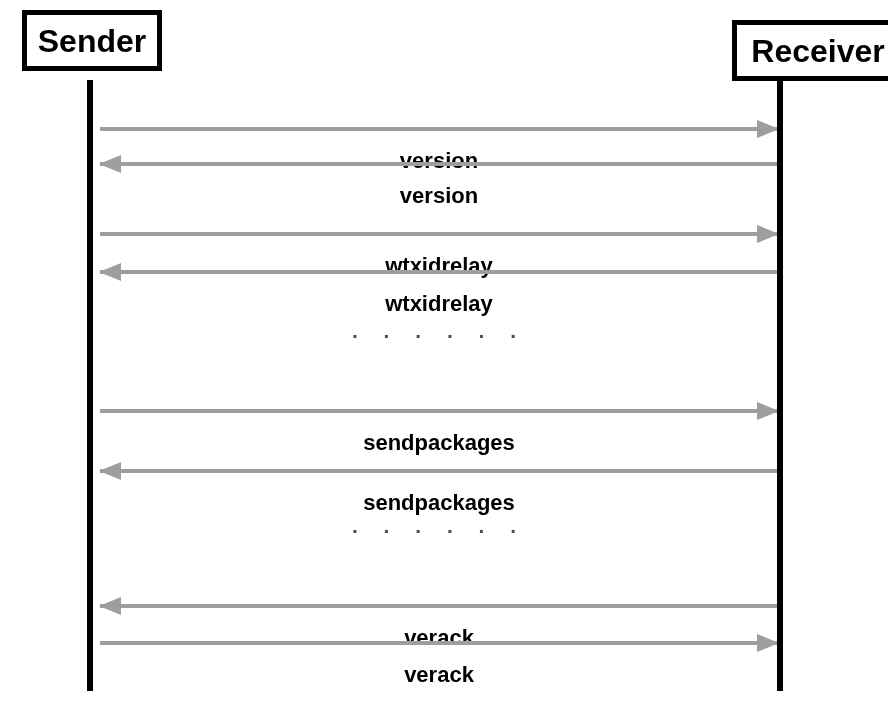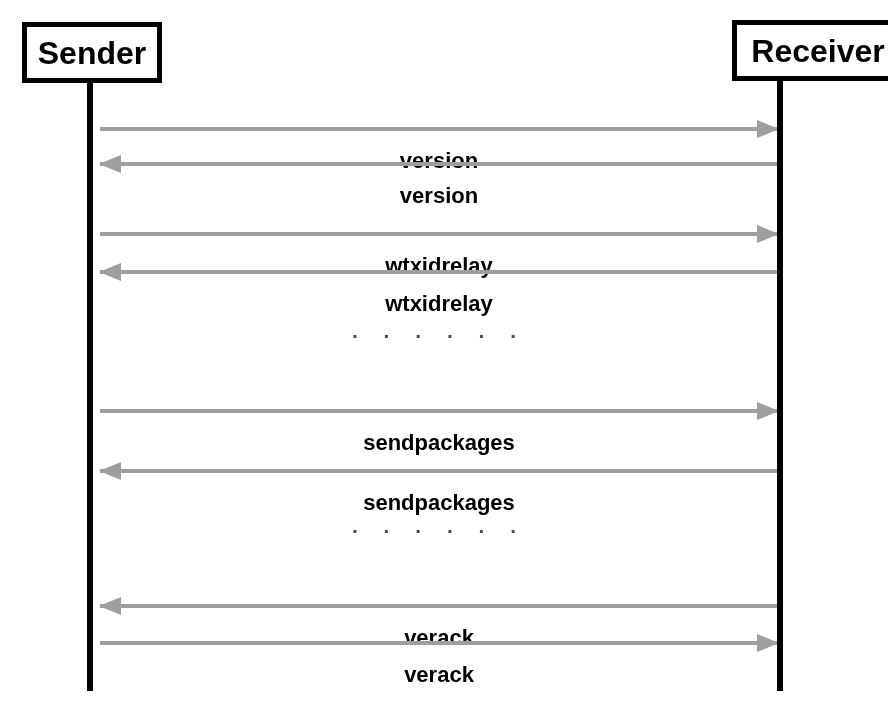--- a/index.html
+++ b/index.html
@@ -18,21 +18,21 @@
   .actor-box {
     position: absolute;
     box-sizing: border-box;
     border: 5px solid #000000;
     background: #ffffff;
     display: flex;
     align-items: center;
     justify-content: center;
     z-index: 2;
   }
-  .actor-box.sender   { left: 22px;  top: 22px; width: 140px; height: 61px; }
+  .actor-box.sender   { left: 22px;  top: 10px; width: 140px; height: 61px; }
   .actor-box.receiver { left: 732px; top: 20px; width: 172px; height: 61px; }
   .actor-label {
     font-size: 32px;
     font-weight: bold;
     color: #000000;
     line-height: 1;
     white-space: nowrap;
   }
   .lifeline {
     position: absolute;

